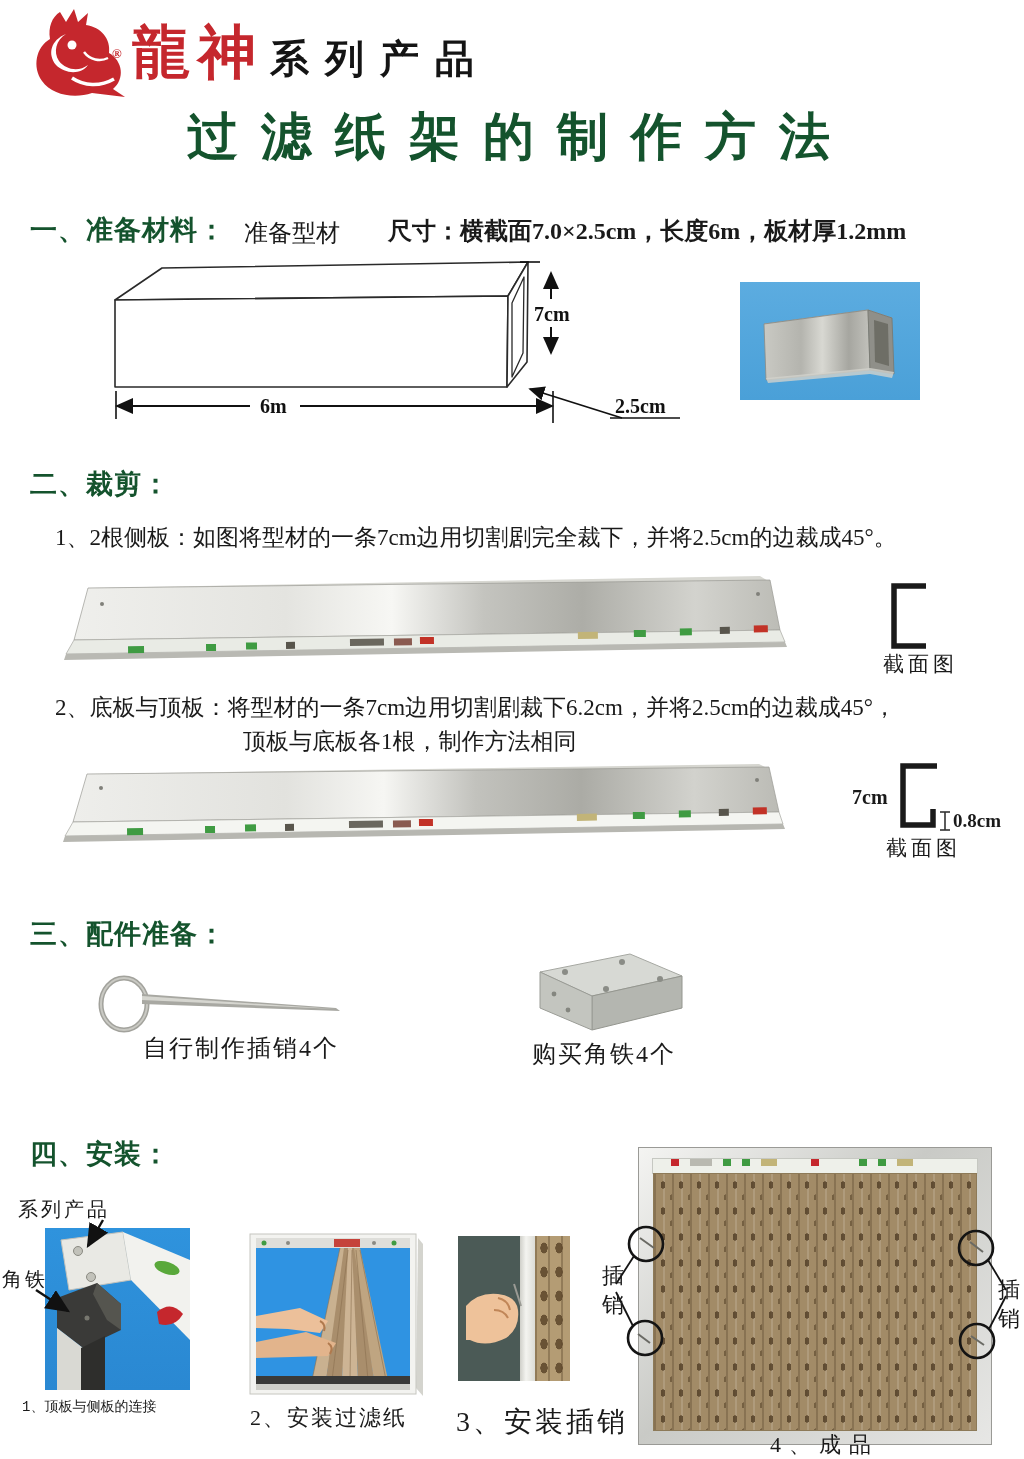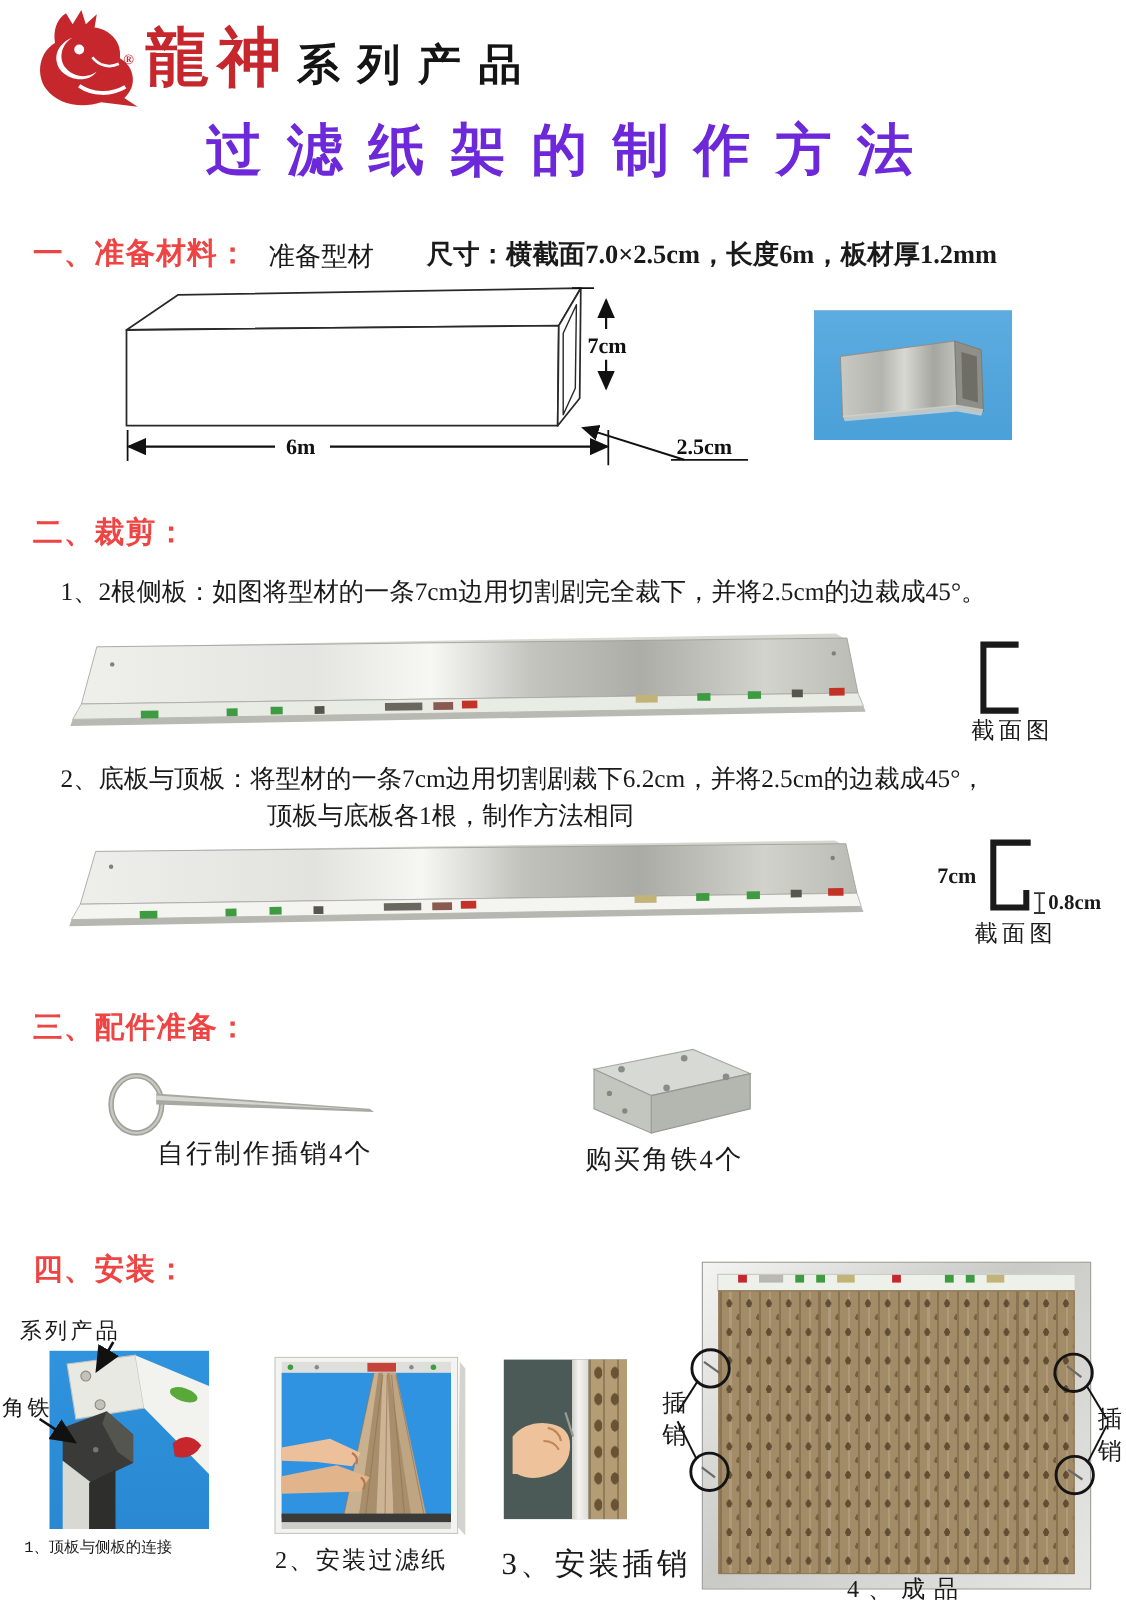--- a/index.html
+++ b/index.html
@@ -1,21 +1,21 @@
 <!DOCTYPE html>
 <html><head>
 <meta charset="utf-8">
 <style>
   html,body{margin:0;padding:0;}
   body{
     width:1024px;height:1459px;position:relative;background:#ffffff;
     font-family:"Liberation Serif",serif;color:#1a1a1a;overflow:hidden;
   }
   .abs{position:absolute;}
-  .sec-h{font-family:"Liberation Sans",sans-serif;font-weight:700;font-size:27px;letter-spacing:1px;color:#ef4444;}
+  .sec-h{font-family:"Liberation Sans",sans-serif;font-weight:700;font-size:27px;letter-spacing:1px;color:#14532d;}
   .body-txt{font-family:"Liberation Serif",serif;font-size:23px;color:#1a1a1a;}
   .dim-lbl{font-family:"Liberation Serif",serif;font-weight:700;font-size:20px;}
   svg text{font-family:"Liberation Serif",serif;}
   .vlabel{width:26px;font-size:22px;line-height:1.3;word-break:break-all;text-align:center;font-family:"Liberation Serif",serif;}
   .chip{display:inline-block;width:8px;height:7px;margin-left:11px;vertical-align:top;}
   .paper{
     background-color:#a28b67;
     background-image:
       radial-gradient(ellipse 4px 6px at 9px 11px, rgba(80,60,36,.8) 58%, rgba(0,0,0,0) 63%),
       radial-gradient(ellipse 4px 6px at 18px 24px, rgba(80,60,36,.55) 58%, rgba(0,0,0,0) 63%),
@@ -36,21 +36,21 @@
 <svg class="abs" style="left:26px;top:4px;" width="110" height="96" viewBox="0 0 110 96">
   <path fill="#c5272d" d="M34 8 L40 18 L48 5 L52 18 L62 9 L60 21 C75 23 85 35 83 49 C97 57 99 75 87 85 L99 93 L66 89 C48 95 26 91 16 77 C6 63 10 43 24 35 C22 23 26 13 34 8 Z"></path>
   <path fill="#ffffff" d="M40 30 C30 36 27 48 33 57 C40 66 53 68 62 61 C55 71 39 70 30 61 C21 50 25 36 40 30 Z"></path>
   <circle cx="46" cy="41" r="4.5" fill="#ffffff"></circle>
   <path stroke="#ffffff" stroke-width="3.5" fill="none" d="M46 74 C58 82 74 83 88 75"></path>
   <path stroke="#ffffff" stroke-width="2.5" fill="none" d="M58 48 C64 56 74 58 82 54"></path>
 </svg>
 <div class="abs" style="left:112px;top:46px;font-size:13px;color:#c5272d;font-weight:700;">®</div>
 <div class="abs" style="left:132px;top:14px;font-size:58px;font-weight:700;color:#c5272d;letter-spacing:8px;font-family:'Liberation Serif',serif;text-align:right;">龍神</div>
 <div class="abs" style="left:270px;top:32px;font-size:39px;font-weight:700;color:#141414;letter-spacing:16px;font-family:'Liberation Sans',sans-serif;">系列产品</div>
-<div class="abs" style="left:140px;top:103px;width:760px;text-align:center;font-size:51px;font-weight:700;letter-spacing:23px;font-family:'Liberation Sans',sans-serif;color:#6d28d9;">过滤纸架的制作方法</div>
+<div class="abs" style="left:140px;top:103px;width:760px;text-align:center;font-size:51px;font-weight:700;letter-spacing:23px;font-family:'Liberation Sans',sans-serif;color:#14532d;">过滤纸架的制作方法</div>
 
 <div class="abs sec-h" style="left:30px;top:212px;">一、准备材料：</div>
 <div class="abs body-txt" style="left:244px;top:217px;font-size:24px;">准备型材</div>
 <div class="abs body-txt" style="left:388px;top:215px;font-size:24px;font-weight:700;">尺寸：横截面7.0×2.5cm，长度6m，板材厚1.2mm</div>
 
 <svg class="abs" style="left:100px;top:255px;" width="590" height="180" viewBox="0 0 590 180">
   <defs>
     <marker id="ah1" markerWidth="10" markerHeight="10" refX="8" refY="4" orient="auto">
       <path d="M0 0 L9 4 L0 8 Z" fill="#111"></path>
     </marker>

